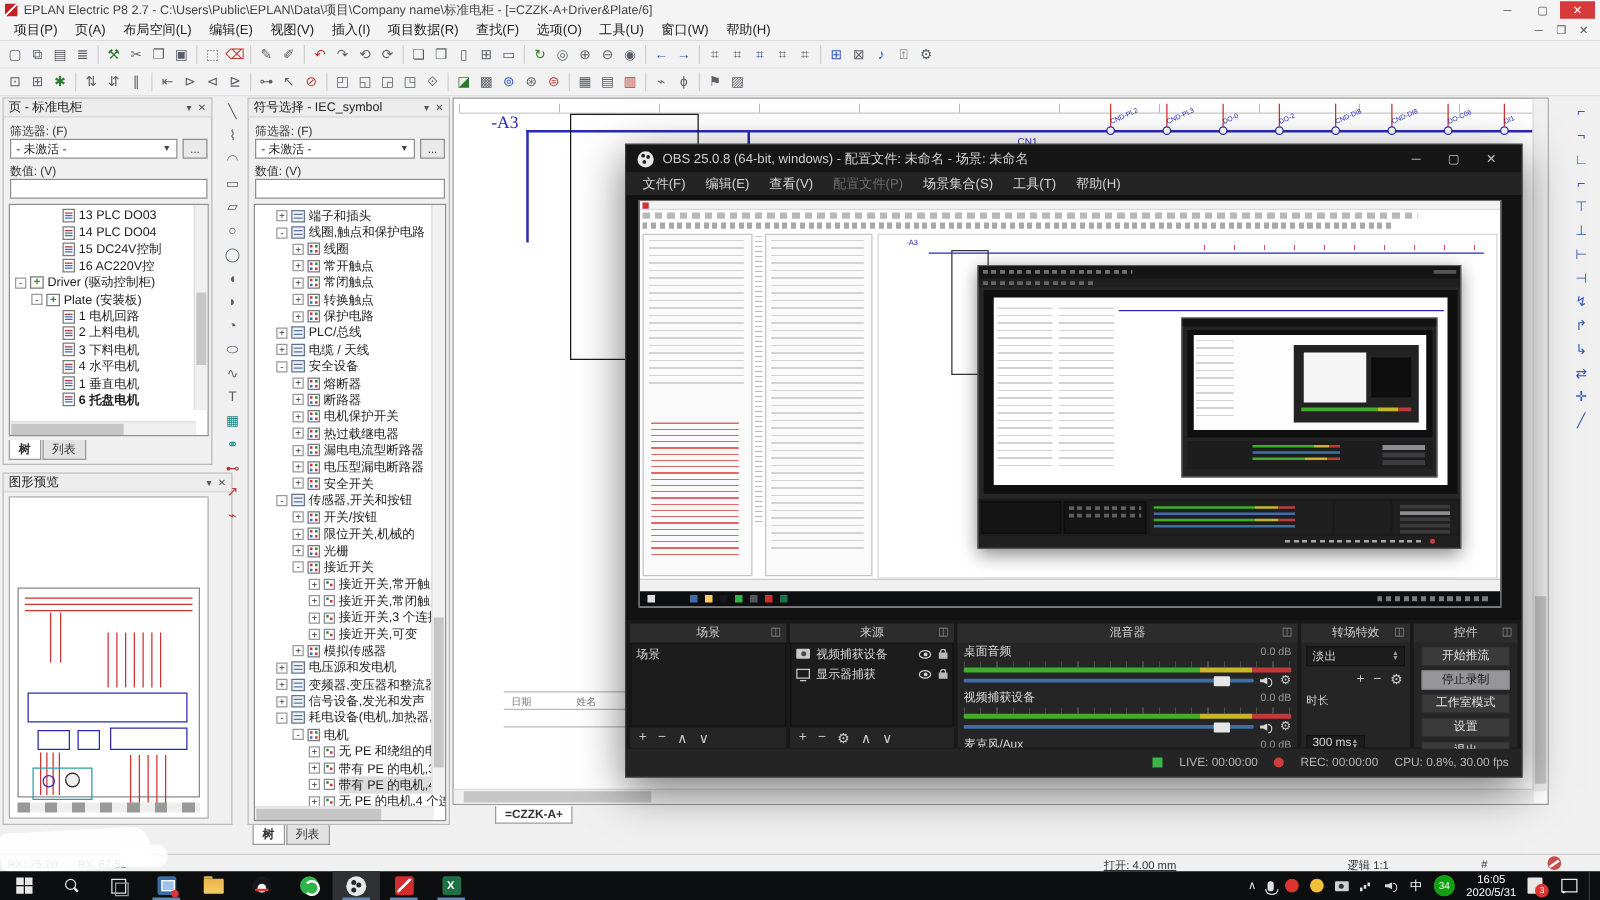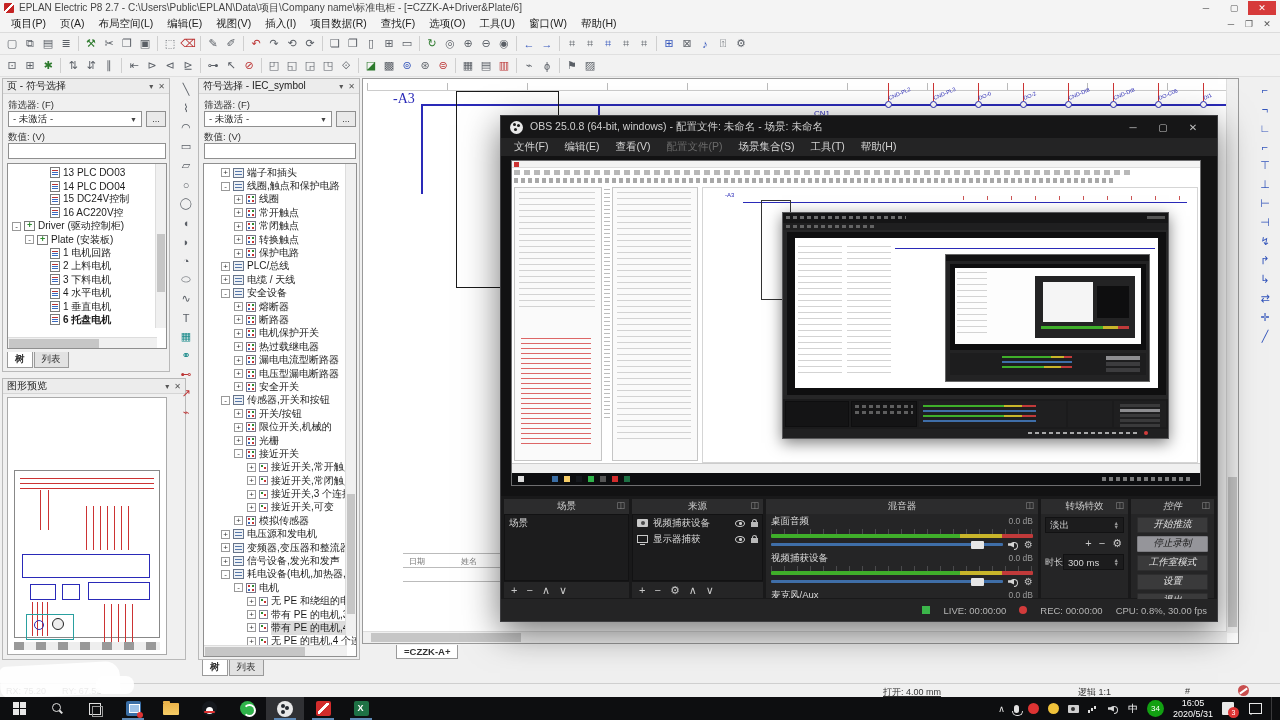--- a/index.html
+++ b/index.html
@@ -292,21 +292,21 @@
         <span class="tbsep"></span>
         <span class="tbi">⌁</span>
         <span class="tbi">ϕ</span>
         <span class="tbsep"></span>
         <span class="tbi">⚑</span>
         <span class="tbi">▨</span>
       </div>
 
     <div class="abs panel" style="left:2px;top:78px;width:168px;height:294px;">
       <div class="panel-h">
-        <span>页 - 符号选择</span>
+        <span>页 - 标准电柜</span>
         <span class="ph-btn" id="pages-phbtn">
             <span>▾</span>
             <span>✕</span>
           </span>
       </div>
       <div class="lbl abs" style="left:5px;top:20px;">筛选器: (F)</div>
       <div class="combo abs" style="left:5px;top:32px;width:134px;">
         <span>- 未激活 -</span>
           <span class="arr">▼</span>
       </div>
@@ -937,33 +937,33 @@
               <span class="spin">
                 <span>▲</span>
                 <span>▼</span>
               </span>
             </div>
           <div id="trans-tb" style="display:flex;justify-content:flex-end;gap:7px;color:#c9c9c9;font-size:11px;padding:4px 2px;">
               <span>+</span>
               <span>−</span>
               <span>⚙</span>
             </div>
-          <div style="display:flex;align-items:center;gap:0;">
+          <div style="display:flex;align-items:flex-start;gap:21px;flex-direction:column;">
             <span style="color:#cfcfcf;font-size:9px;">时长</span>
             <span class="tr-sel" style="flex:1;">
                 <span>300 ms</span>
                 <span class="spin">
                   <span>▲</span>
                   <span>▼</span>
                 </span>
               </span>
           </div>
         </div>
       </div>
-      <div class="dock" style="flex:1;font-style:italic;">
+      <div class="dock" style="flex:1;">
         <div class="dock-h">
             <span>控件</span>
             <span class="di">◫</span>
           </div>
         <div id="controls">
             <div class="ctl-btn">开始推流</div>
             <div class="ctl-btn active">停止录制</div>
             <div class="ctl-btn">工作室模式</div>
             <div class="ctl-btn">设置</div>
             <div class="ctl-btn">退出</div>

